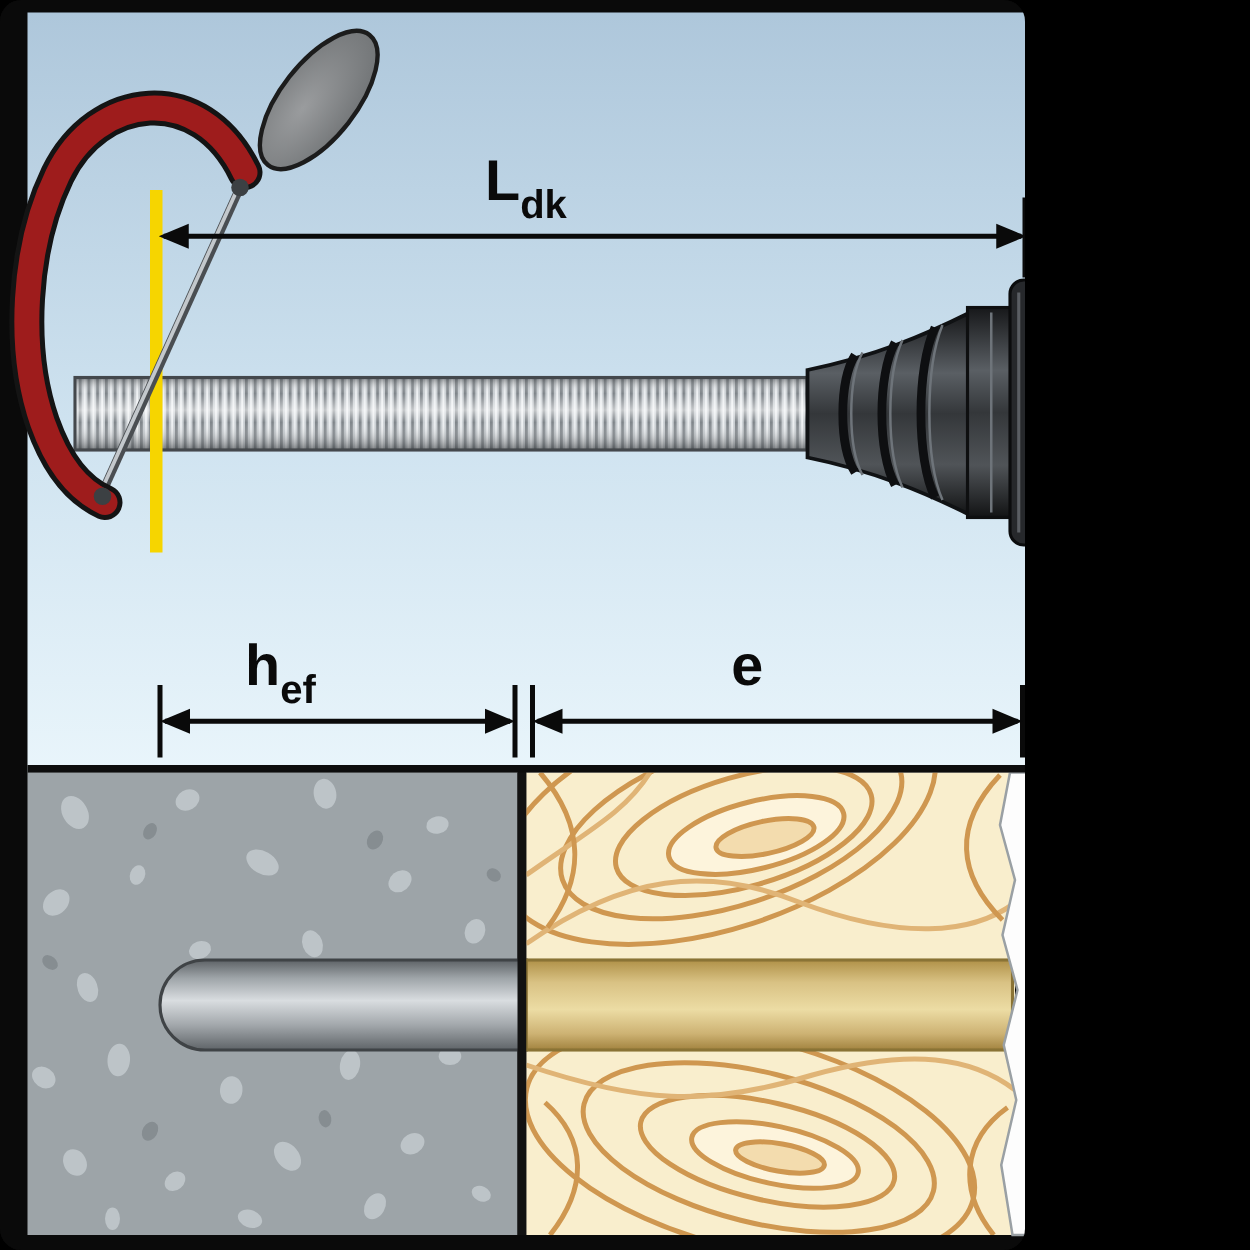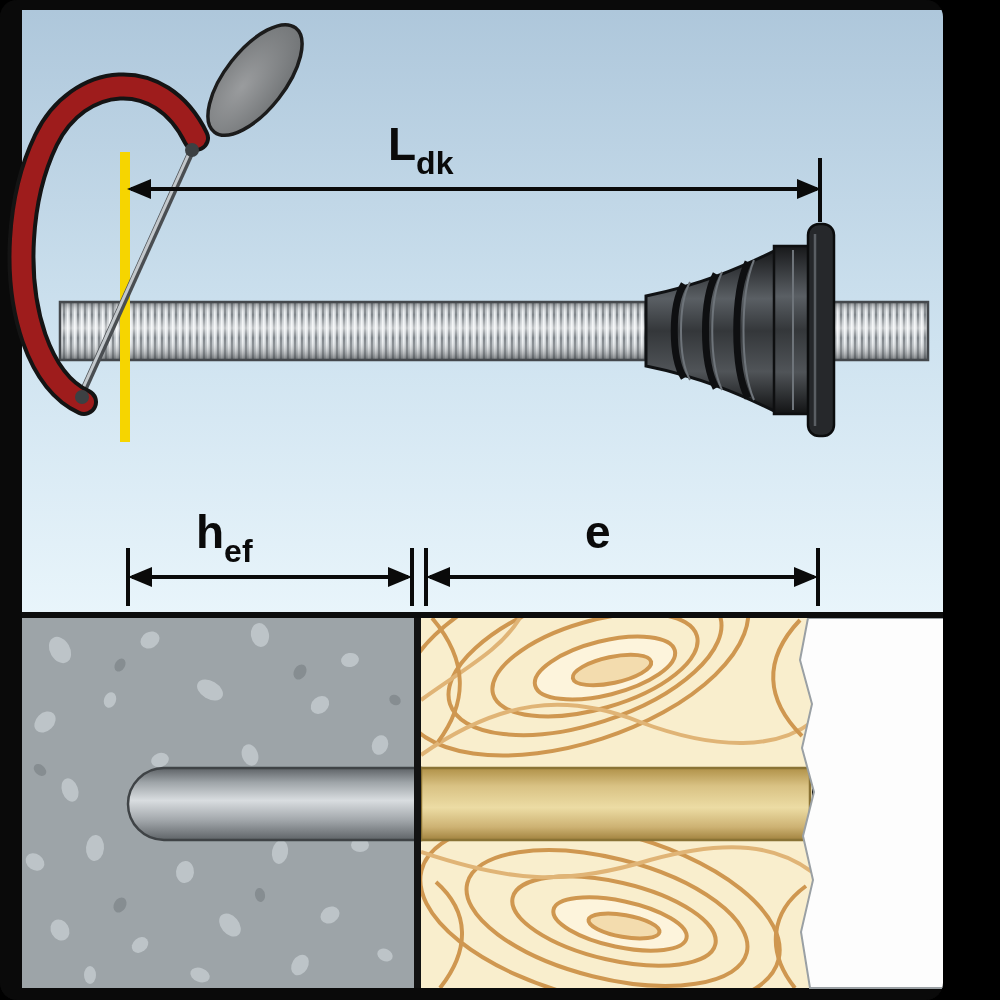--- a/index.html
+++ b/index.html
@@ -1,16 +1,16 @@
 <!DOCTYPE html>
 <html><head>
 <meta charset="utf-8">
 <style>
   html,body{margin:0;padding:0;background:#000;}
-  .stage{width:943px;height:1000px;position:relative;overflow:hidden;background:#0a0a0a;border-radius:17px;}
+  .stage{width:820px;height:1000px;position:relative;overflow:hidden;background:#0a0a0a;border-radius:17px;}
   svg{display:block;}
   svg text{font-family:"Liberation Sans","DejaVu Sans",sans-serif;font-weight:bold;fill:#0a0a0a;}
 </style>
 </head>
 <body>
 
 <div class="stage">
 <svg width="1000" height="1000" viewBox="0 0 1000 1000">
   <defs>
     <linearGradient id="skyGrad" x1="0" y1="0" x2="0" y2="1">

